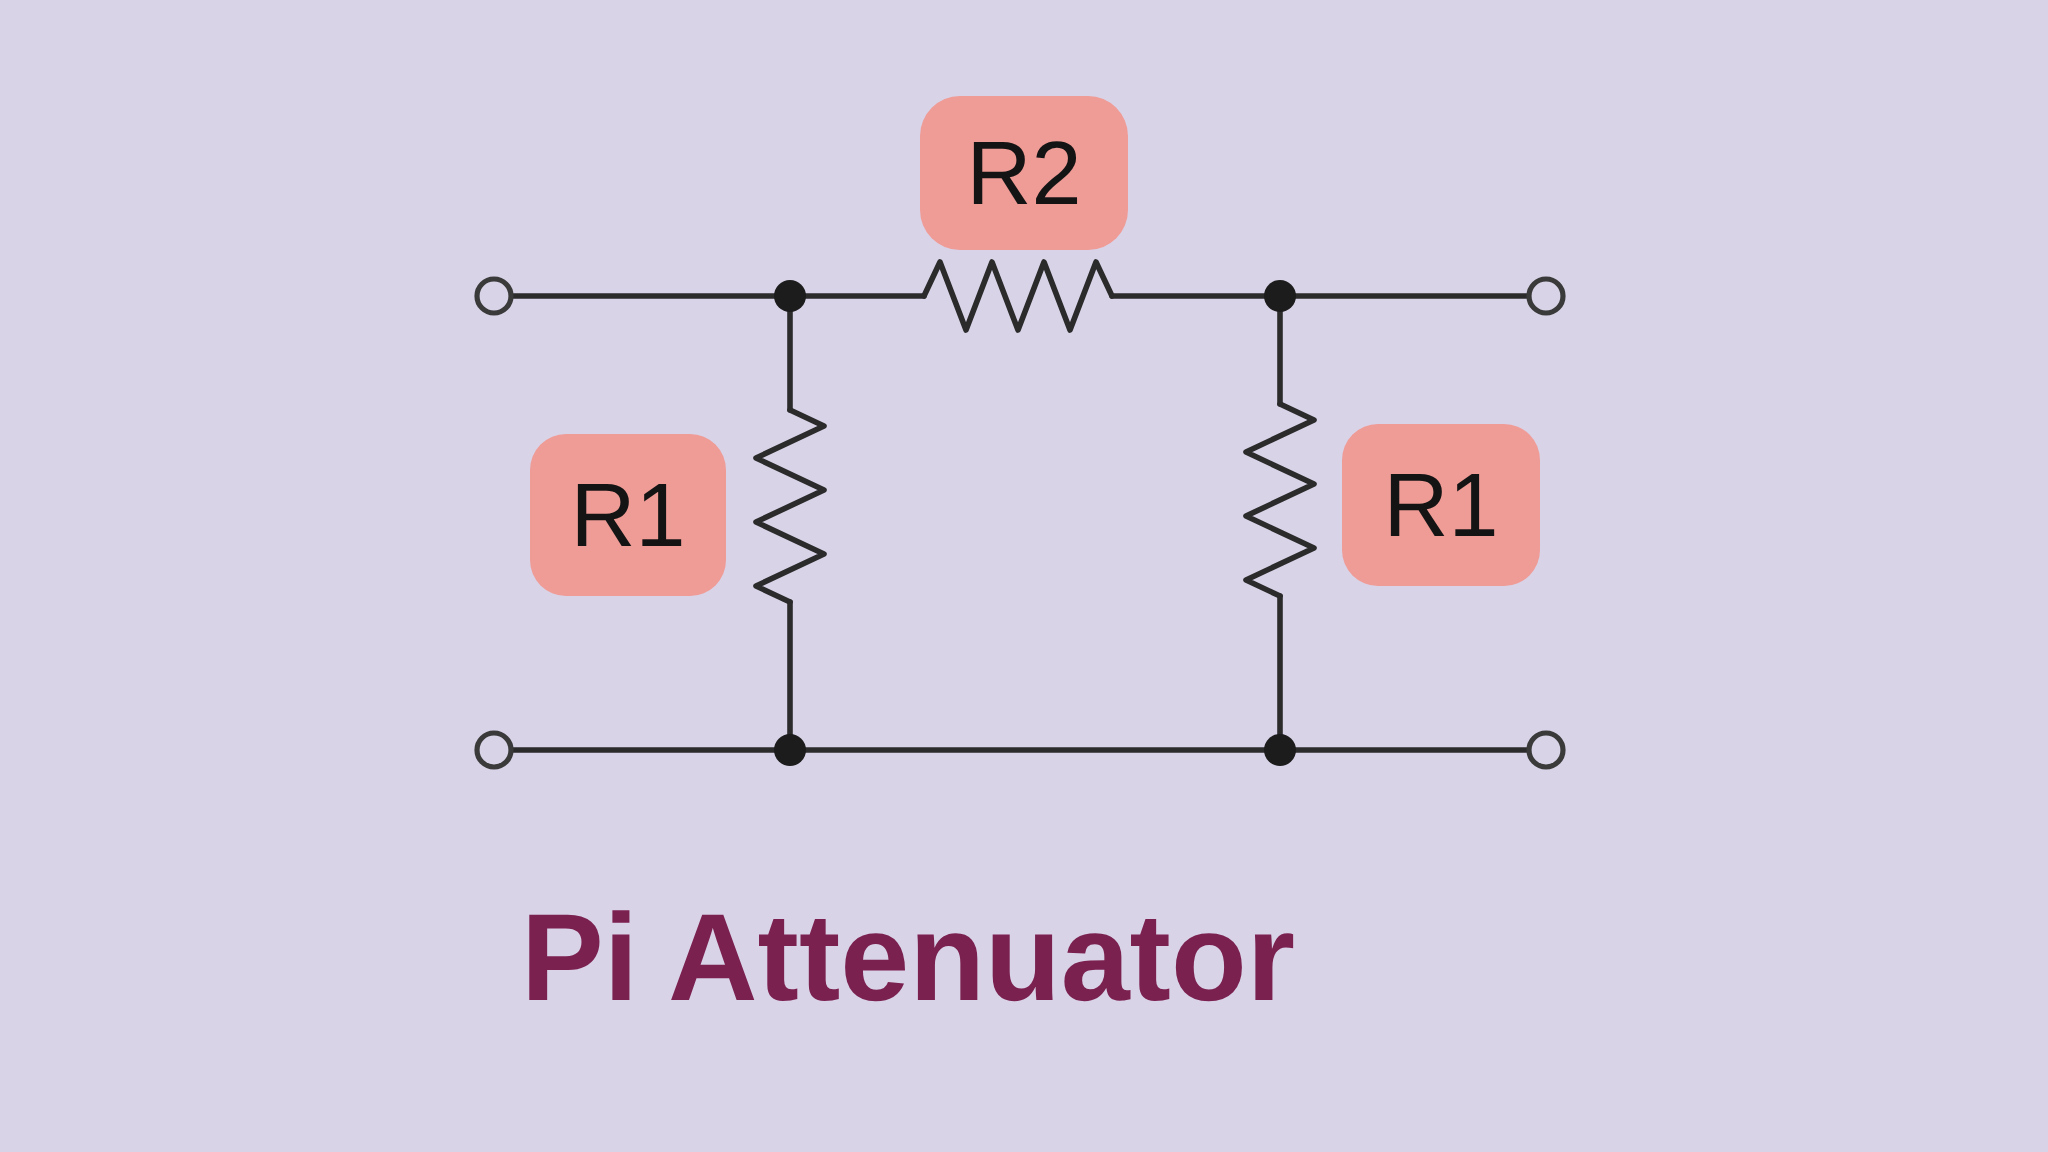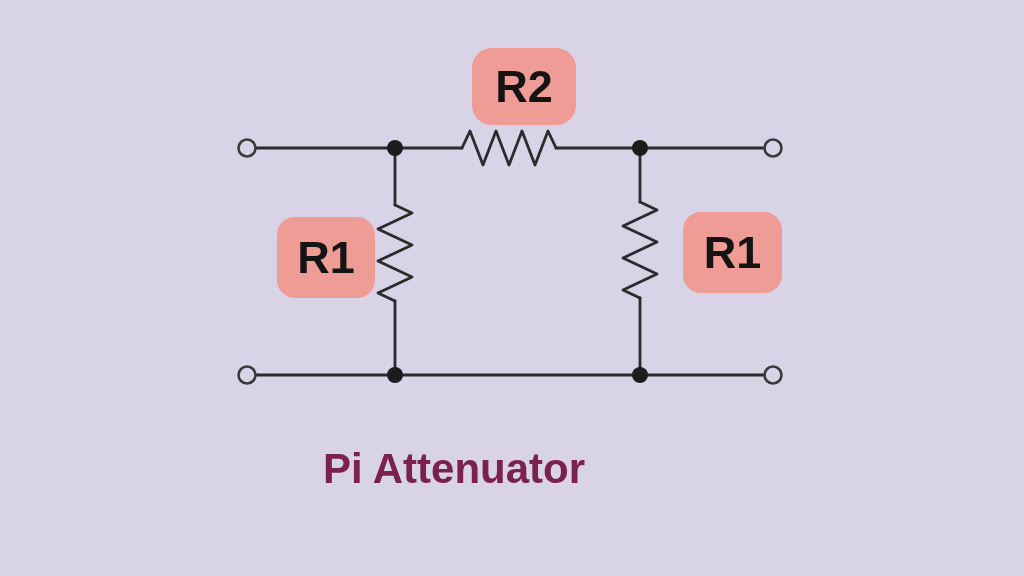--- a/index.html
+++ b/index.html
@@ -39,40 +39,39 @@
   .terminal {
     fill: #D9D3E8;
     stroke: #3A3A3A;
     stroke-width: 2.6;
   }
   .comp-label {
     position: absolute;
     background: #EF9B96;
     border-radius: 20px;
     color: #141414;
-    font-weight: 700;
+    font-weight: 400;
     font-size: 45px;
     display: flex;
     align-items: center;
     justify-content: center;
     letter-spacing: 0px;
-    margin-left: 12px;
   }
   .label-r2   { left: 460px; top: 48px;  width: 104px; height: 77px; }
   .label-r1-l { left: 265px; top: 217px; width: 98px;  height: 81px; border-radius: 18px; }
   .label-r1-r { left: 671px; top: 212px; width: 99px;  height: 81px; border-radius: 18px; }
   .title {
     position: absolute;
     left: 0;
     top: 446px;
     width: 908px;
     text-align: center;
     color: #7B2150;
     font-weight: 700;
-    font-size: 42px;
+    font-size: 62px;
     line-height: 1.1;
   }
 </style>
 </head>
 <body>
 
 <div class="figure">
 
   <svg class="schematic" width="1024" height="576" viewBox="0 0 1024 576">
 

